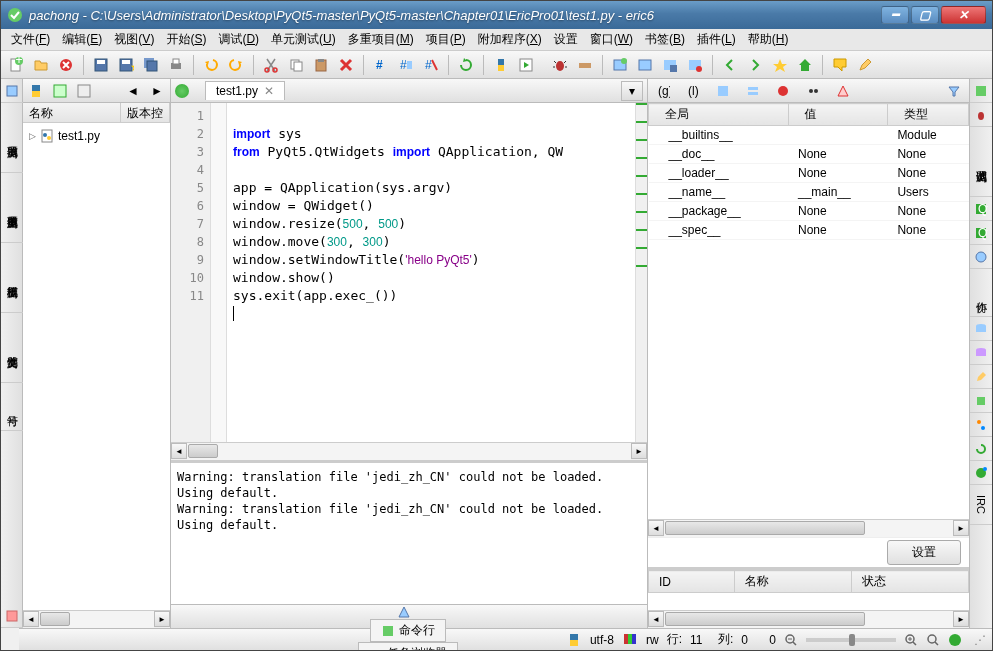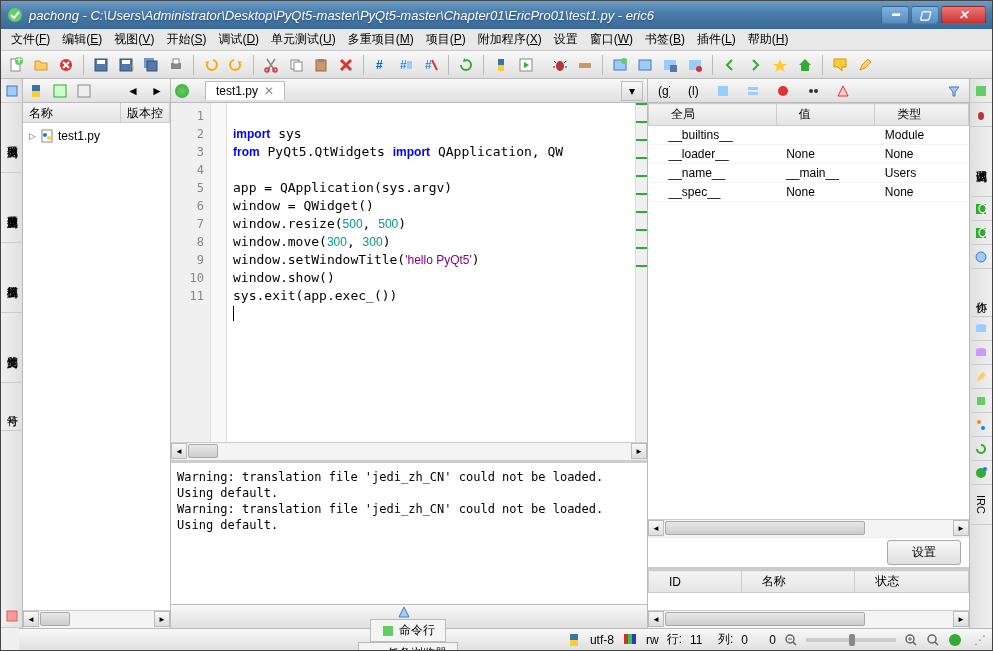--- a/index.html
+++ b/index.html
@@ -75,29 +75,29 @@
 
 .bottomtabs { height: 24px; background: linear-gradient(#f8f8f8,#e0e0e0); border-top: 1px solid #bbb; display: flex; align-items: center; padding: 0 4px; flex-direction: column; }
 .bottomtabs .btab { padding: 2px 10px; border: 1px solid #bbb; background: #f4f4f4; margin-right: 2px; display: flex; align-items: center; gap: 4px; cursor: pointer; }
 .bottomtabs .btab.active { background: #fff; font-weight: bold; }
 
 
 .rightpanel { width: 322px; background: #fff; display: flex; flex-direction: column; border-right: 1px solid #bbb; }
 .rightpanel .dbgtoolbar { height: 24px; background: linear-gradient(#f8f8f8,#e0e0e0); border-bottom: 1px solid #bbb; display: flex; align-items: center; padding: 0 4px; gap: 8px; }
 .rightpanel .vartable { flex: 1; overflow: auto; }
 .rightpanel .vartable table { width: 100%; border-collapse: collapse; }
-.rightpanel .vartable th { background: linear-gradient(#f4f4f4,#e4e4e4); border: 1px solid #ccc; padding: 2px 22px; text-align: left; font-weight: normal; }
+.rightpanel .vartable th { background: linear-gradient(#f4f4f4,#e4e4e4); border: 1px solid #ccc; padding: 2px 16px; text-align: left; font-weight: normal; }
 .rightpanel .vartable td { padding: 2px 10px; border-bottom: 1px solid #f4f4f4; }
 .rightpanel .hscroll { height: 18px; background: #f0f0f0; border-top: 1px solid #ccc; display: flex; }
 .rightpanel .settings-row { height: 30px; display: flex; justify-content: flex-end; align-items: center; padding: 0 8px; border-top: 1px solid #eee; }
 .rightpanel .settings-btn { padding: 3px 24px; background: linear-gradient(#f8f8f8,#e0e0e0); border: 1px solid #aaa; border-radius: 3px; cursor: pointer; }
 .rightpanel .threads { border-top: 3px solid #ccc; }
 .rightpanel .threads-lbl { padding: 4px 6px; }
 .rightpanel .threads-table { height: 40px; }
-.rightpanel .threads-table th { background: linear-gradient(#f4f4f4,#e4e4e4); border: 1px solid #ccc; padding: 2px 20px; text-align: left; font-weight: normal; }
+.rightpanel .threads-table th { background: linear-gradient(#f4f4f4,#e4e4e4); border: 1px solid #ccc; padding: 2px 10px; text-align: left; font-weight: normal; }
 
 
 .rightrail { width: 22px; background: linear-gradient(90deg,#e0e0e0,#f0f0f0); display: flex; flex-direction: column; }
 
 
 .statusbar { height: 22px; background: linear-gradient(#f8f8f8,#e0e0e0); border-top: 1px solid #bbb; display: flex; align-items: center; padding: 0 6px; gap: 8px; justify-content: flex-end; margin-left: 18px; }
 .statusbar .sgrip { margin-left: 4px; color: #888; }
 
 
 svg { display: block; }
@@ -532,28 +532,38 @@
           <th>类型</th>
         </tr>
           </thead>
         <tbody id="vartbody">
             <tr>
               <td style="padding-left:20px">__builtins__</td>
               <td><module __builtin__="" (b...<="" td=""></module></td>
               <td>Module</td>
             </tr>
             <tr>
+              <td style="padding-left:20px">__doc__</td>
+              <td>None</td>
+              <td>None</td>
+            </tr>
+            <tr>
               <td style="padding-left:20px">__loader__</td>
               <td>None</td>
               <td>None</td>
             </tr>
             <tr>
               <td style="padding-left:20px">__name__</td>
               <td>__main__</td>
               <td>Users</td>
+            </tr>
+            <tr>
+              <td style="padding-left:20px">__package__</td>
+              <td>None</td>
+              <td>None</td>
             </tr>
             <tr>
               <td style="padding-left:20px">__spec__</td>
               <td>None</td>
               <td>None</td>
             </tr>
           </tbody>
       </table>
     </div>
     <div class="hscroll">

